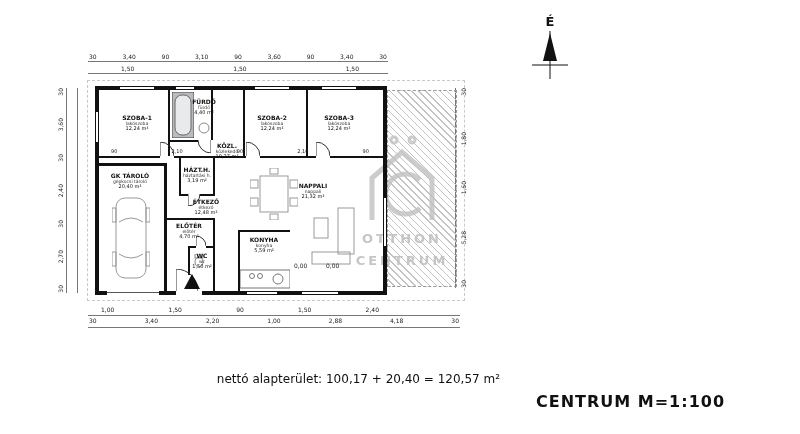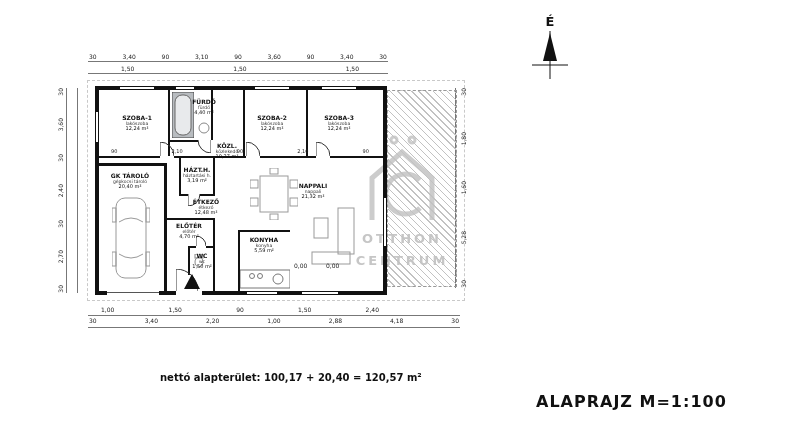--- a/index.html
+++ b/index.html
@@ -28,21 +28,21 @@
   
   .terrace{position:absolute;border:1px dashed #999;
            background:repeating-linear-gradient(45deg,rgba(0,0,0,0) 0 4px,#c2c2c2 4px 5px);}
   .overhang{position:absolute;border:1px dashed #c9c9c9;}
   
   #watermark{position:absolute;left:338px;top:132px;width:128px;text-align:center;color:#c6c6c6;z-index:1;}
   #watermark .wm-line{font-size:13px;letter-spacing:3px;font-weight:bold;line-height:1.7;}
   
   #north{position:absolute;left:522px;top:14px;width:56px;text-align:center;}
   #north .n-label{font-size:13px;font-weight:bold;}
-  #net-area{position:absolute;left:160px;top:372px;width:340px;text-align:left;font-size:10px;font-weight:bold;}
+  #net-area{position:absolute;left:160px;top:372px;width:340px;text-align:right;font-size:12px;font-weight:normal;}
   #drawing-title{position:absolute;left:536px;top:392px;font-size:16px;font-weight:bold;letter-spacing:1px;}
   .plan-el{z-index:2;}
 </style>
 </head>
 <body>
 
 <div id="canvas">
 
   <div id="watermark">
     <svg width="128" height="92" viewBox="0 0 128 92">
@@ -305,15 +305,15 @@
   <div id="north">
     <div class="n-label">É</div>
     <svg width="56" height="52" viewBox="0 0 56 52">
       <line x1="28" y1="2" x2="28" y2="50" stroke="#111" stroke-width="1"></line>
       <polygon points="28,4 21,32 35,32" fill="#111"></polygon>
       <line x1="10" y1="36" x2="46" y2="36" stroke="#111" stroke-width="1"></line>
     </svg>
   </div>
 
   <div id="net-area">nettó alapterület:  100,17 + 20,40 = 120,57 m²</div>
-  <div id="drawing-title">ALAPRAJZ  M=1:100</div>
+  <div id="drawing-title">CENTRUM  M=1:100</div>
 
 </div>
 
 </body></html>

